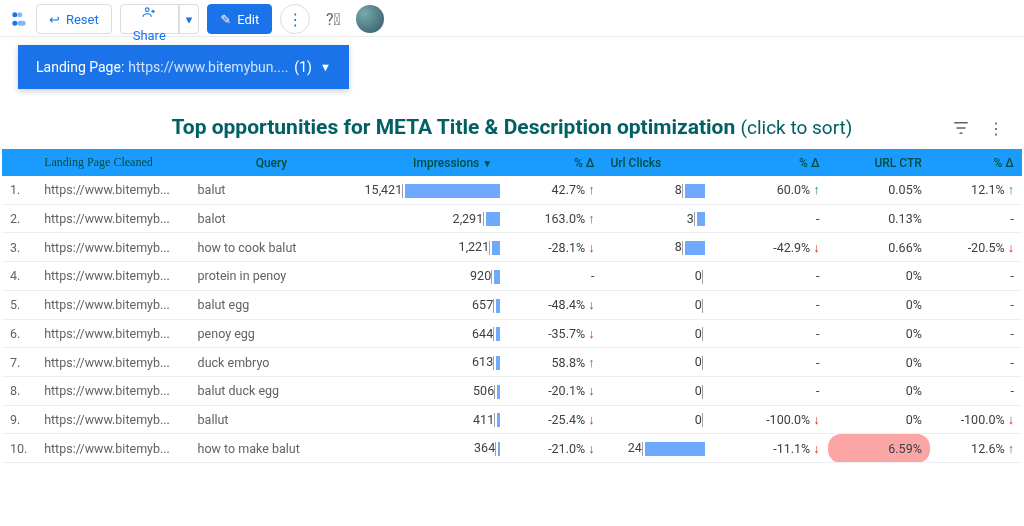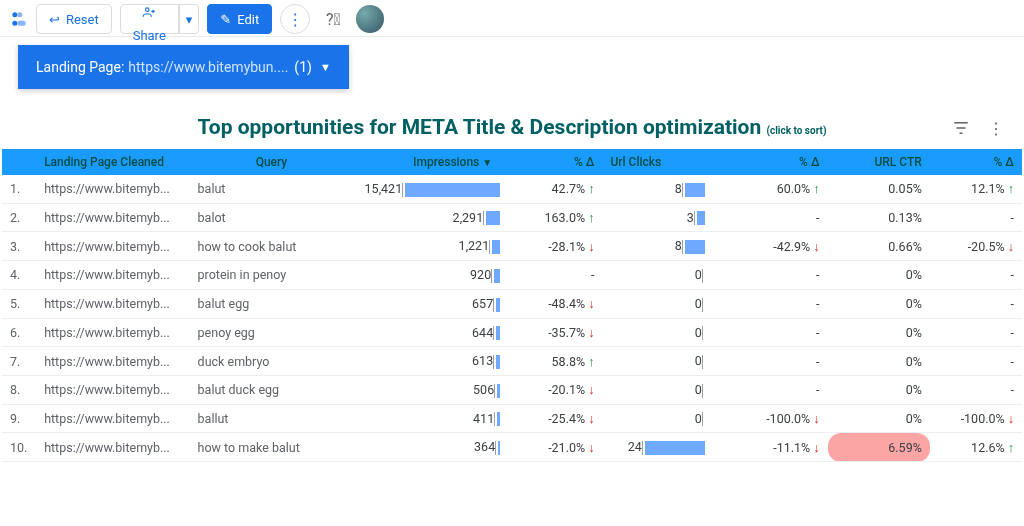--- a/index.html
+++ b/index.html
@@ -16,37 +16,37 @@
   .btn.split { border-left: 1px solid #dadce0; padding: 0 6px; margin-left:-8px; border-top-left-radius:0;border-bottom-left-radius:0;}
   .btn.sharemain{border-top-right-radius:0;border-bottom-right-radius:0;flex-direction:column;}
   .iconbtn { width: 30px; height: 30px; border: 1px solid #dadce0; border-radius: 50%; display: inline-flex; align-items: center; justify-content: center; color: #1a73e8; cursor: pointer; background:#fff;}
   .help { color: #5f6368; }
   .avatar { width: 28px; height: 28px; border-radius: 50%; background: radial-gradient(circle at 30% 30%, #7aa, #356); }
   .filterchip { display: inline-flex; align-items: center; background: #1a73e8; color: #fff; font-size: 14px; padding: 14px 18px; margin: 8px 0 0 18px; box-shadow: 0 2px 6px rgba(0,0,0,.2); }
   .filterchip .val { color: #cfe2ff; margin-left: 4px; }
   .filterchip .cnt { margin-left: 6px; }
   .filterchip .dd { margin-left: 8px; font-size: 11px; }
   .section-title { text-align: center; font-size: 21px; font-weight: 700; color: #006064; margin-top: 26px; }
-  .section-title .sub { font-weight: 700; font-size: 10px; }
+  .section-title .sub { font-weight: 400; font-size: 19px; }
   .table-wrap { margin: 10px 2px 0 2px; position:relative;}
   .table-tools{position:absolute; right:18px; top:-30px; display:flex; gap:18px; color:#5f6368;}
   table { width: 100%; border-collapse: collapse; font-size: 12.5px; }
   thead th { background: #1a9cff; color: #004d40; font-weight: 500; text-align: left; padding: 6px 8px; font-size: 12px;}
   thead th.right{text-align:right;margin-top:42px;}
   thead th .sort{color:#004d40; font-size:10px;}
   tbody td { padding: 6px 8px; border-bottom: 1px solid #eceff1; color: #5f6368; white-space: nowrap; }
   tbody td.idx { width: 24px; color:#5f6368;}
   tbody td.num { text-align: right; color: #3c4043; }
   tbody td.cell-impr,.cell-clicks{padding-right:0;}
   .bar { display:inline-block;vertical-align:middle;height:14px;background:#6ea8ff;margin-left:2px;}
   .sep{display:inline-block;width:1px;height:14px;background:#9aa0a6;vertical-align:middle;}
   .up{color:#1e8e3e;}
   .down{color:#d93025;}
   .hl{background:#fca5a5;border-radius:13px;}
-  .col-url{width:150px;}
+  .col-url{width:150px;font-family:Liberation Serif, serif;}
   .col-query{width:160px;text-align:center;}
   .col-impr{width:120px;}
   .col-delta1{width:100px;}
   .col-clicks{width:100px;}
   .col-delta2{width:120px;}
   .col-ctr{width:100px;}
   .col-delta3{width:90px;}
 </style>
 </head>
 <body>

